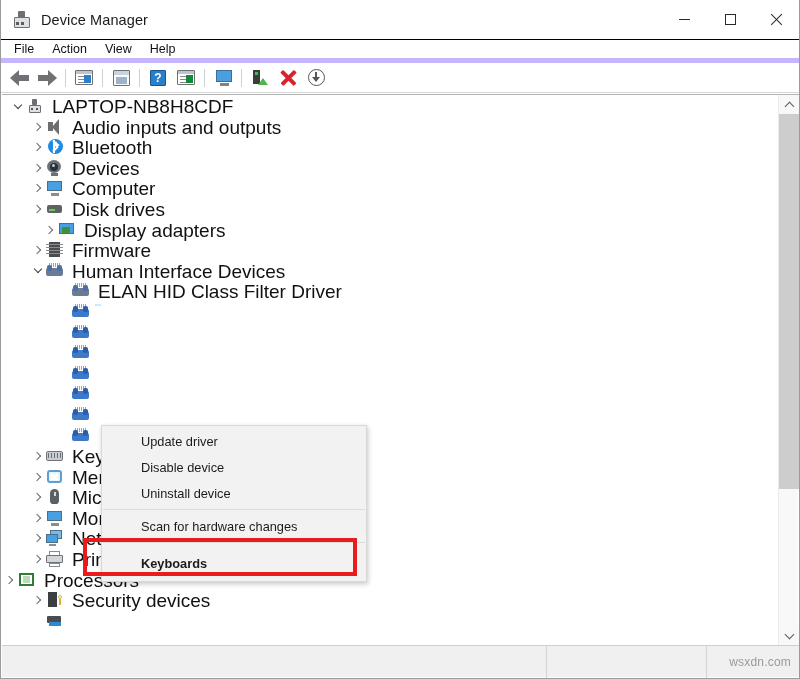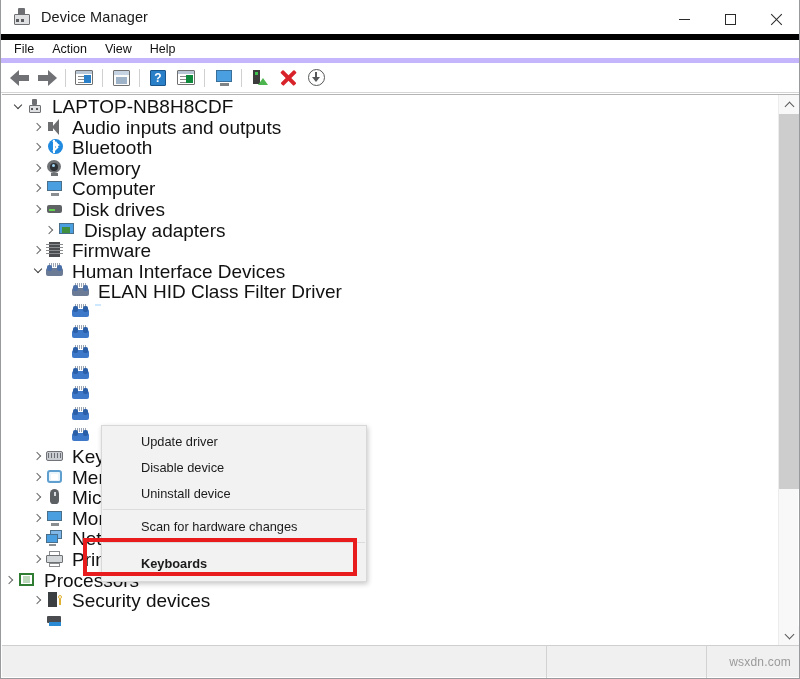--- a/index.html
+++ b/index.html
@@ -26,21 +26,21 @@
     border-top: none;
   }
 
   
   .titlebar {
     position: relative;
     height: 40px;
     background: #ffffff;
     display: flex;
     align-items: center;
-    border-bottom: 6px solid #000000;
+    border-bottom: 1px solid #000000;
   }
   .title-icon {
     width: 20px; height: 20px;
     margin-left: 11px; margin-right: 9px;
     position: relative;
     flex: none;
   }
   .ti-body {
     position: absolute; left: 2px; top: 7px;
     width: 16px; height: 11px;
@@ -665,21 +665,21 @@
         </div>
 
         <div class="trow" style="padding-left:28px">
           <div class="chev chev-r"></div>
           <div class="tico ic-cam">
               <div class="st"></div>
               <div class="body"></div>
               <div class="lens"></div>
               <div class="gl"></div>
             </div>
-          <div class="tlabel">Memory</div>
+          <div class="tlabel">Devices</div>
         </div>
 
         <div class="trow" style="padding-left:28px">
           <div class="chev chev-r"></div>
           <div class="tico ic-comp">
               <div class="scr"></div>
               <div class="st"></div>
             </div>
           <div class="tlabel">Computer</div>
         </div>

